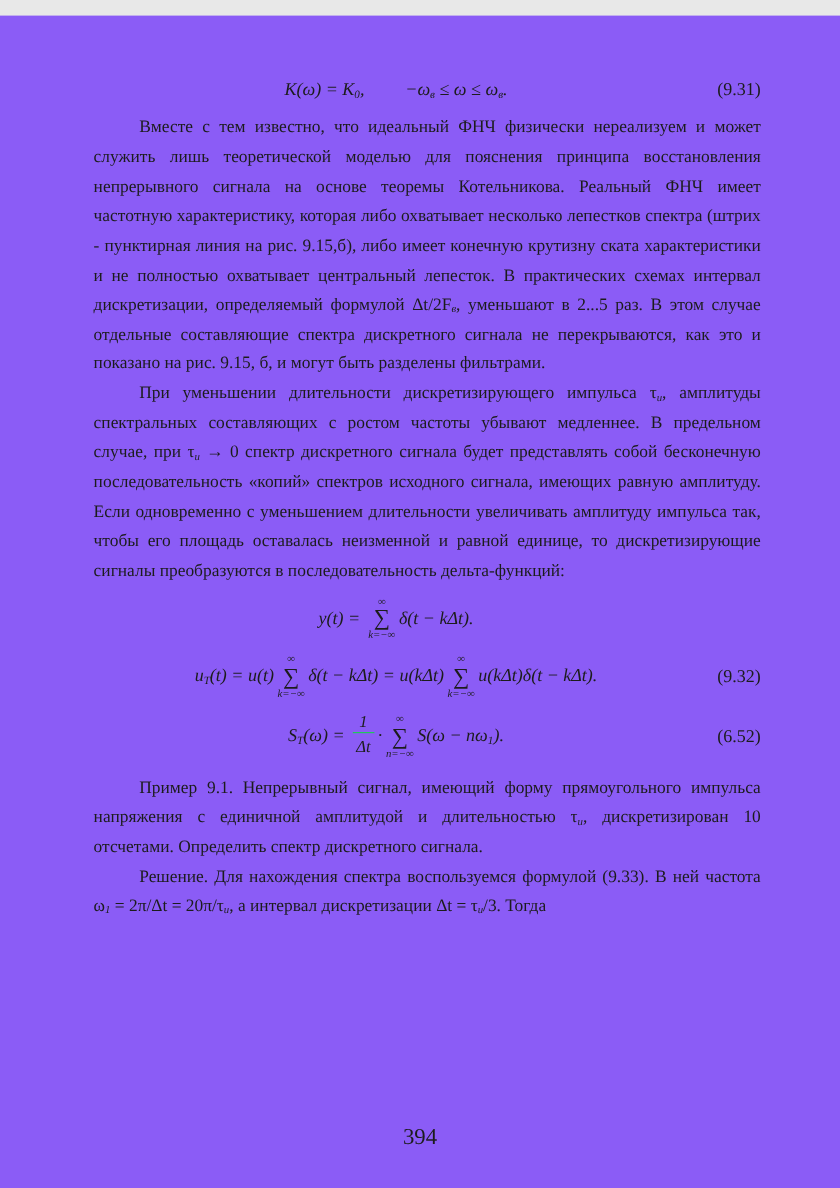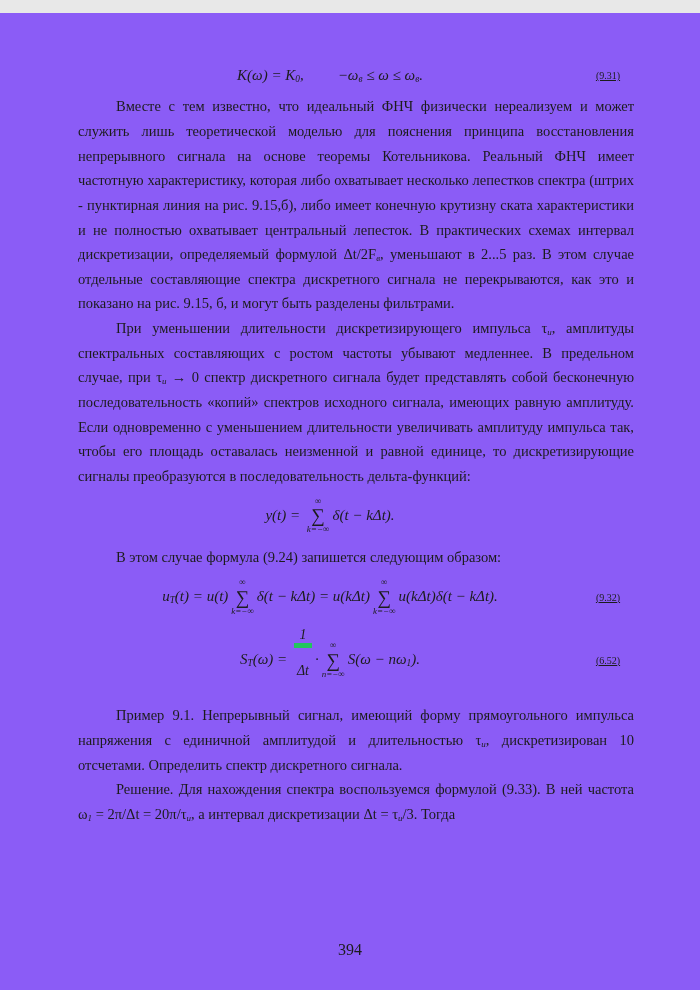--- a/index.html
+++ b/index.html
@@ -35,25 +35,24 @@
     font-size: 15px;
   }
   .eq-center {
     flex: 1;
     text-align: center;
     font-style: italic;
     white-space: nowrap;
   }
   .eq-num {
     width: 52px;
-    text-align: center;
+    text-align: right;
     font-style: normal;
-    font-size: 10px;
+    font-size: 15px;
     flex: none;
-    text-decoration: underline;
   }
   .gap { display: inline-block; width: 34px; }
   .sum {
     display: inline-flex;
     flex-direction: column;
     align-items: center;
     vertical-align: middle;
     line-height: 1;
     margin: 0 3px;
   }
@@ -61,29 +60,29 @@
   .sum .sym { font-size: 19px; font-style: normal; line-height: 1; }
   .frac {
     display: inline-flex;
     flex-direction: column;
     align-items: center;
     vertical-align: middle;
     line-height: 1.15;
     margin: 0 3px;
     font-size: 0.92em;
   }
-  .frac .den { border-top: 5px solid #22c55e; padding: 15px 3px; }
+  .frac .den { border-top: 1px solid #22c55e; padding: 4px 3px; }
   .frac .num { padding: 0 3px; }
   .page-num {
     position: absolute;
     bottom: 44px;
     left: 0;
     right: 0;
     text-align: center;
-    font-size: 16px;
+    font-size: 19px;
     font-style: normal;
   }
 </style>
 </head>
 <body>
 
 <div class="sheet">
 
   <div class="eq-row">
     <div class="eq-center"><span>K(ω) = K</span><span class="sub">0</span><span>,</span><span class="gap"></span><span>−ω</span><span class="sub">в</span><span> ≤ ω ≤ ω</span><span class="sub">в</span><span>.</span></div>
@@ -96,21 +95,20 @@
 
   <div class="eq-row">
     <div class="eq-center"><span>y(t) = </span><span class="sum">
           <span class="lim">∞</span>
           <span class="sym">∑</span>
           <span class="lim">k=−∞</span>
         </span><span>δ(t − kΔt).</span></div>
     <div class="eq-num"></div>
   </div>
 
-  <p class="body-text"><span>В этом случае формула (9.24) запишется следующим образом:</span></p>
 
   <div class="eq-row">
     <div class="eq-center"><span>u</span><span class="sub">T</span><span>(t) = u(t)</span><span class="sum">
           <span class="lim">∞</span>
           <span class="sym">∑</span>
           <span class="lim">k=−∞</span>
         </span><span>δ(t − kΔt) = u(kΔt)</span><span class="sum">
           <span class="lim">∞</span>
           <span class="sym">∑</span>
           <span class="lim">k=−∞</span>

